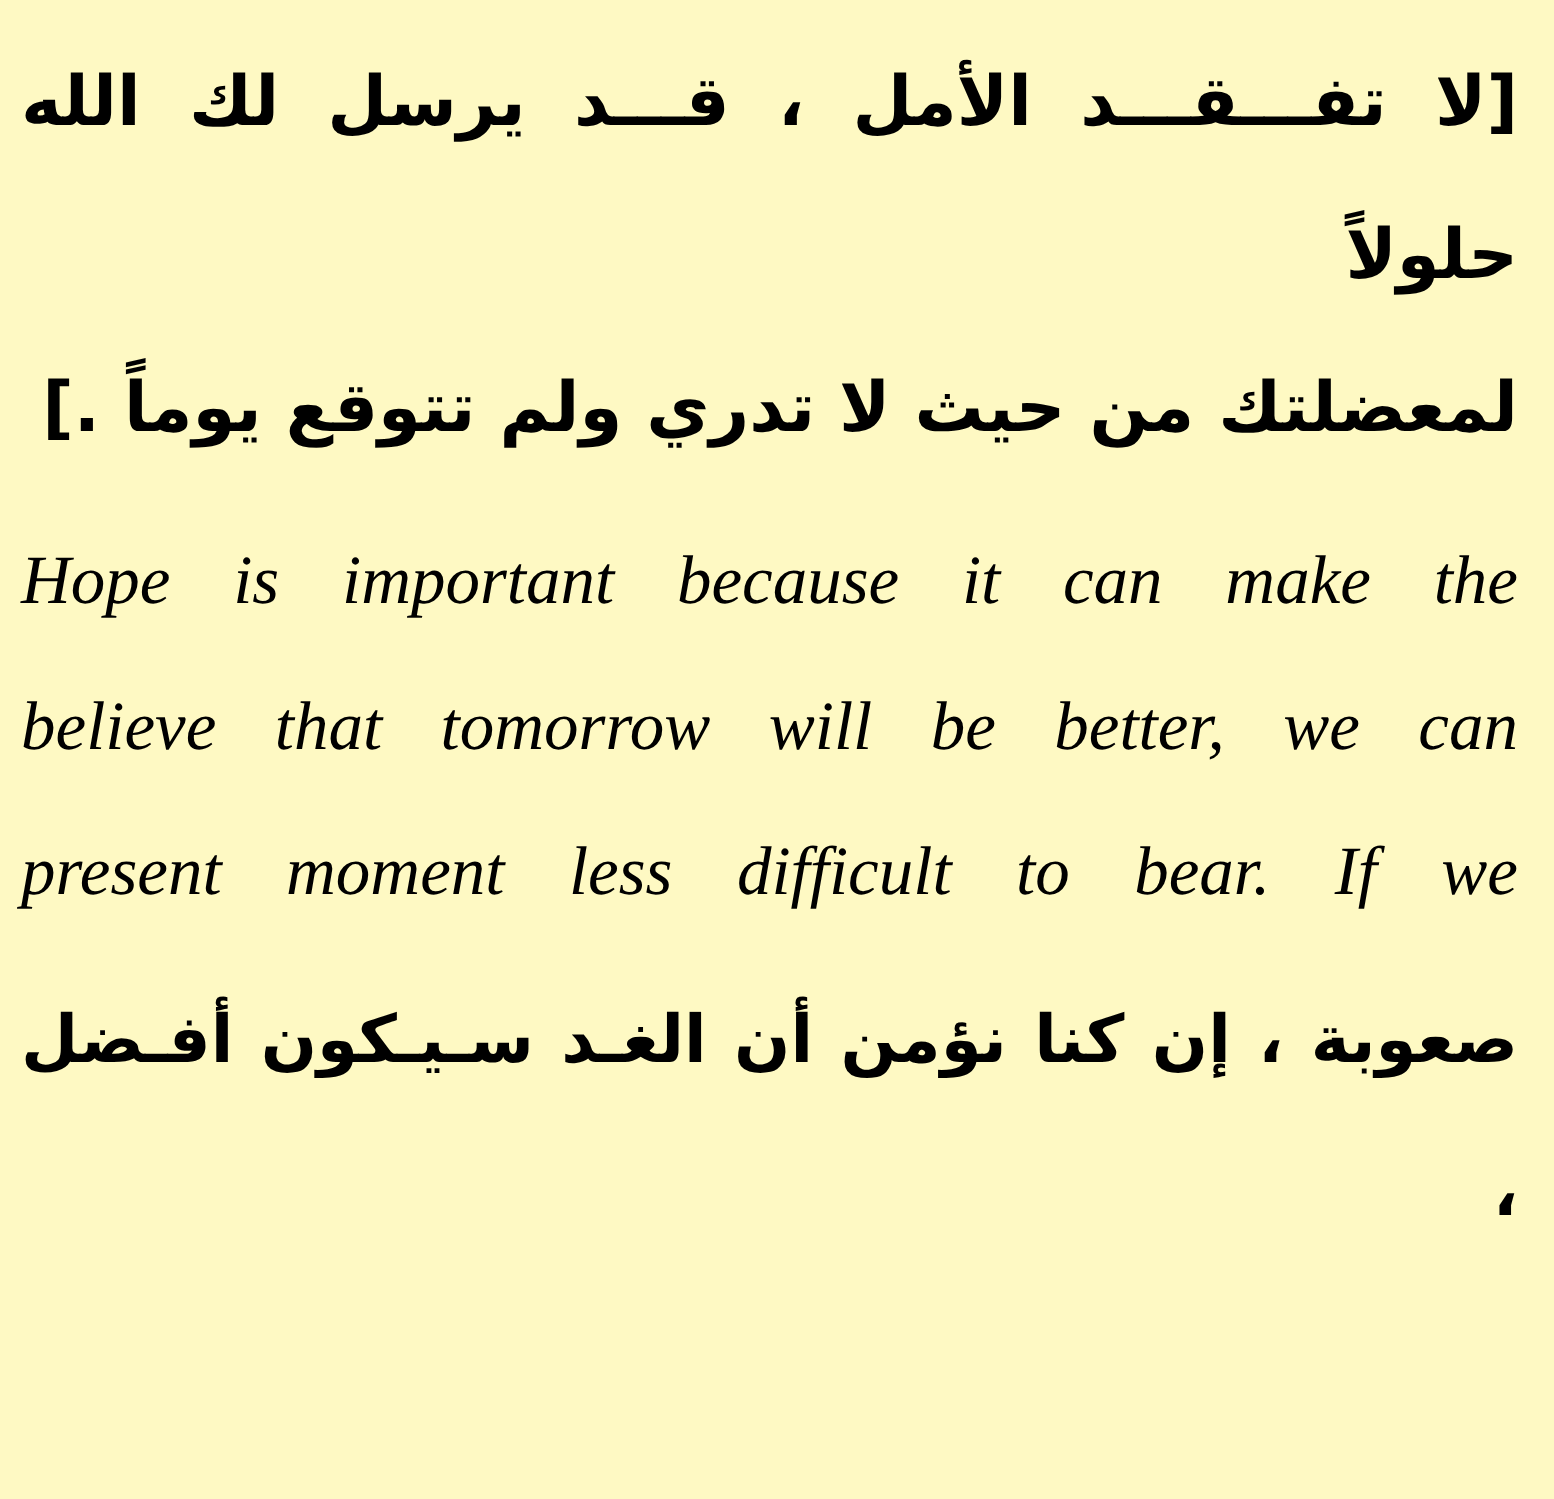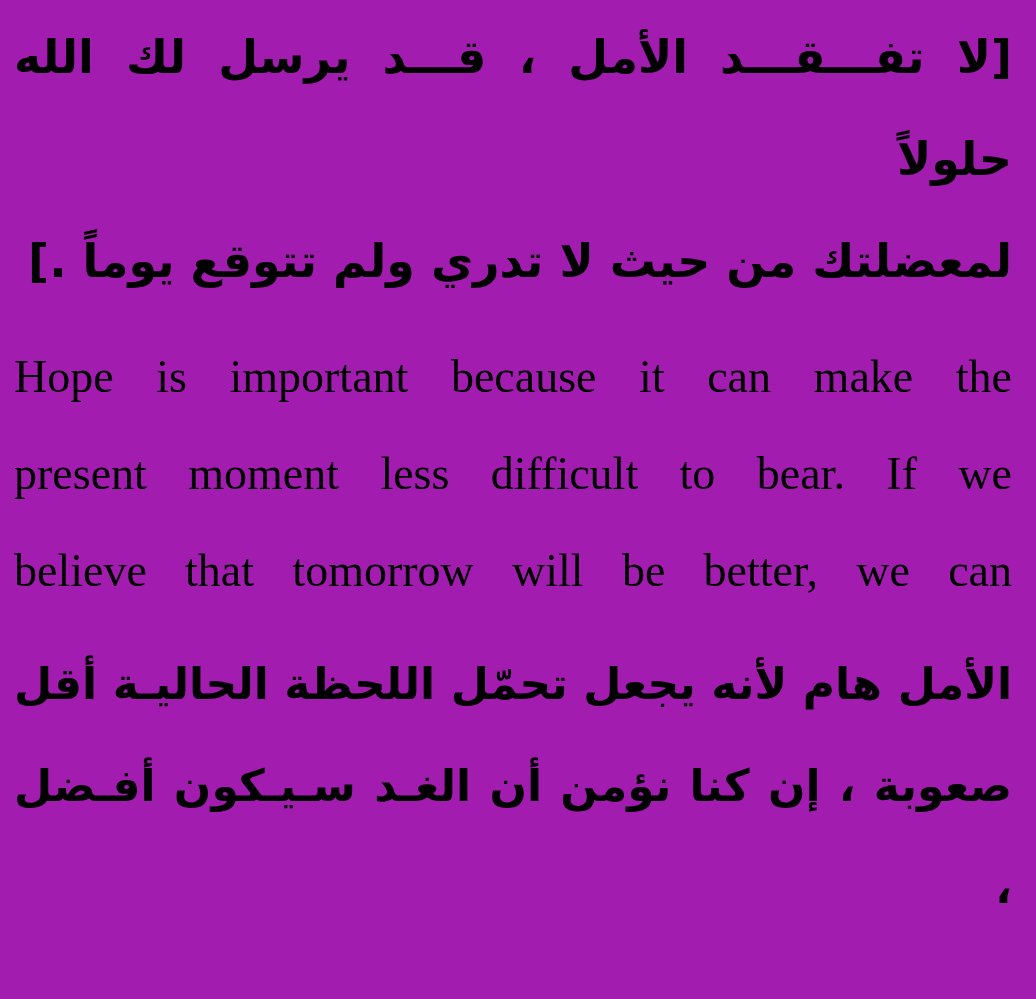--- a/index.html
+++ b/index.html
@@ -4,25 +4,25 @@
 <style>
   html, body {
     margin: 0;
     padding: 0;
     background: #ffffff;
   }
   .page {
     position: relative;
     width: 1036px;
     height: 999px;
-    background: #a21caf;
+    background: #fef9c3;
     color: #000000;
     overflow: hidden;
     box-sizing: border-box;
-    padding: 6px 24px 0 14px;
+    padding: 16px 24px 0 14px;
   }
   
   .ar {
     direction: rtl;
     unicode-bidi: embed;
     font-family: "DejaVu Sans", sans-serif;
     font-weight: 700;
     letter-spacing: 0;
   }
   .ar-top {
@@ -37,20 +37,21 @@
   .ar-line-fill {
     text-align: justify;
     text-align-last: justify;
   }
   .ar-line-right {
   }
   
   .en {
     direction: ltr;
     font-family: "Liberation Serif", "DejaVu Serif", serif;
+    font-style: italic;
     font-size: 46px;
     line-height: 97px;
     margin-top: 16px;
   }
   .en-line-fill {
     text-align: justify;
     text-align-last: justify;
   }
   .en-line-left {
     text-align: left;
@@ -61,23 +62,22 @@
 
 <div class="page">
 
   <div class="ar ar-top" lang="ar" dir="rtl">
     <div class="ar-line-fill">[لا تفـــقـــد الأمل ، قـــد يرسل لك الله حلولاً</div>
     <div class="ar-line-right">لمعضلتك من حيث لا تدري ولم تتوقع يوماً .]</div>
   </div>
 
   <div class="en" lang="en">
     <div class="en-line-fill">Hope is important because it can make the</div>
+    <div class="en-line-fill">believe that tomorrow will be better, we can</div>
     <div class="en-line-fill">present moment less difficult to bear. If we</div>
-    <div class="en-line-fill">believe that tomorrow will be better, we can</div>
   </div>
 
   <div class="ar ar-bottom" lang="ar" dir="rtl">
-    <div class="ar-line-fill">الأمل هام لأنه يجعل تحمّل اللحظة الحاليـة أقل</div>
     <div class="ar-line-fill">صعوبة ، إن كنا نؤمن أن الغـد سـيـكون أفـضل ،</div>
 
   </div>
 
 </div>
 
 </body></html>

